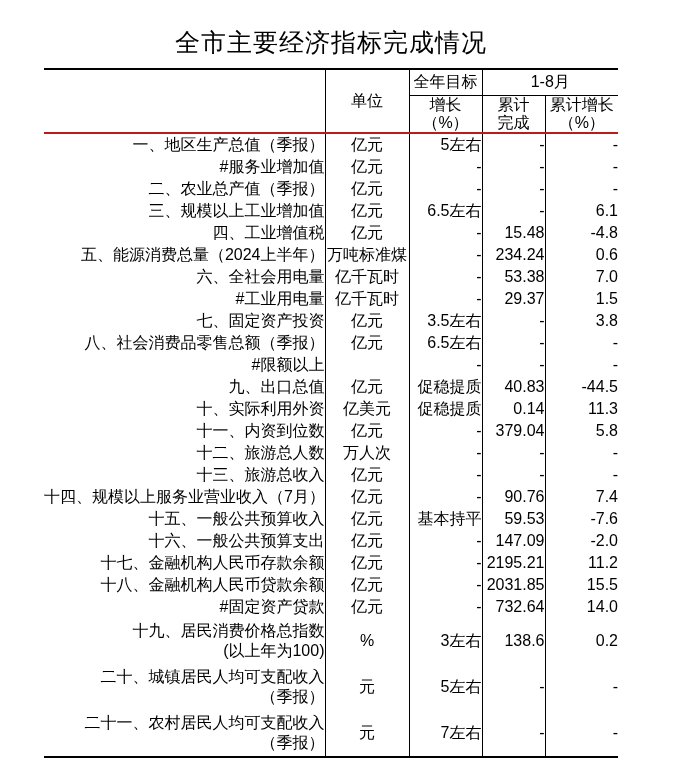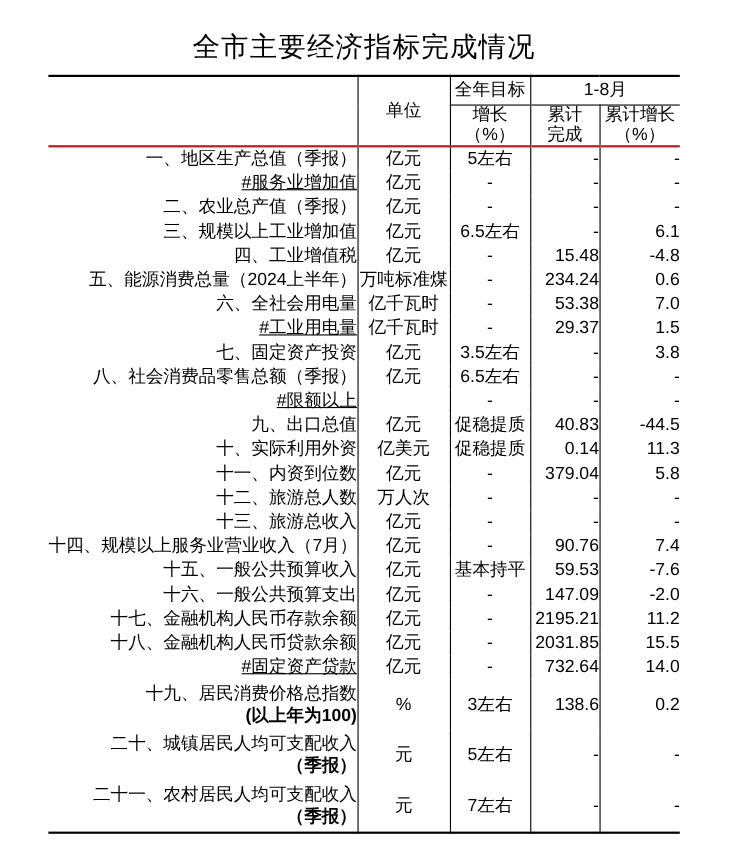--- a/index.html
+++ b/index.html
@@ -32,26 +32,26 @@
   tr.h1 { height:26px; }
   tr.h2 { height:38px; }
   .tbl th { text-align:center; line-height:18px; }
   .th-target, .th-period { border-bottom:1px solid #000; }
   tr.h2 th, th.rsp { border-bottom:2px solid #b91c1c; }
 
   
   .tbl tbody td { height:22px; line-height:20px; }
   .tbl tbody tr.two-line td { height:46px; }
   .col-name  { text-align:right;  font-weight:bold; font-size:17px; padding-left:3px; white-space:nowrap; }
-  .col-name.indent { padding-left:44px;text-decoration:underline; }
+  .col-name.indent { padding-left:44px; }
   .col-unit  { text-align:center; }
-  .col-target{ text-align:center; padding-right:3px; }
+  .col-target{ text-align:right; padding-right:3px; }
   .col-done  { text-align:right; padding-right:4px; }
   .col-growth{ text-align:right; padding-right:10px; }
-  .line2 { font-weight:bold; }
+  .line2 { font-weight:normal; }
 </style>
 </head>
 <body>
 
 <div class="page">
 
   <div class="title">全市主要经济指标完成情况</div>
 
   <table class="tbl">
     <colgroup>

